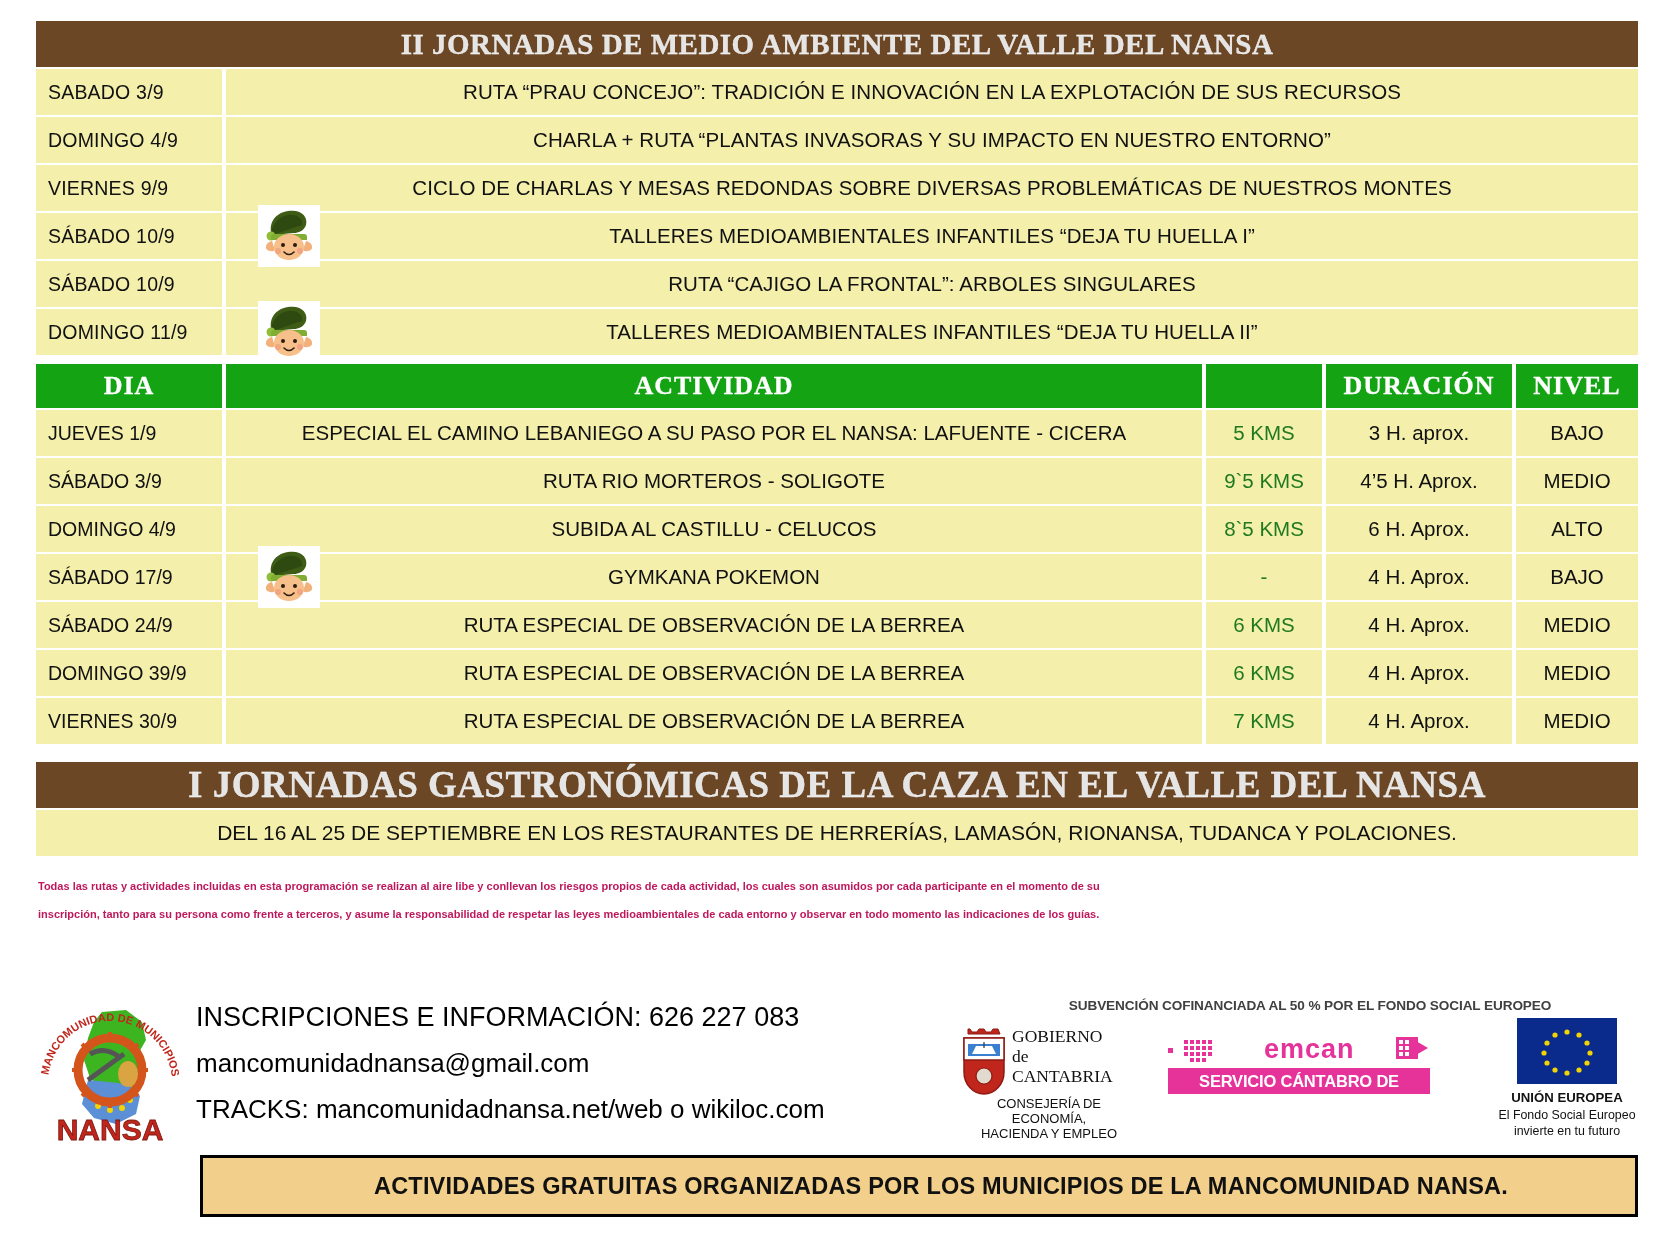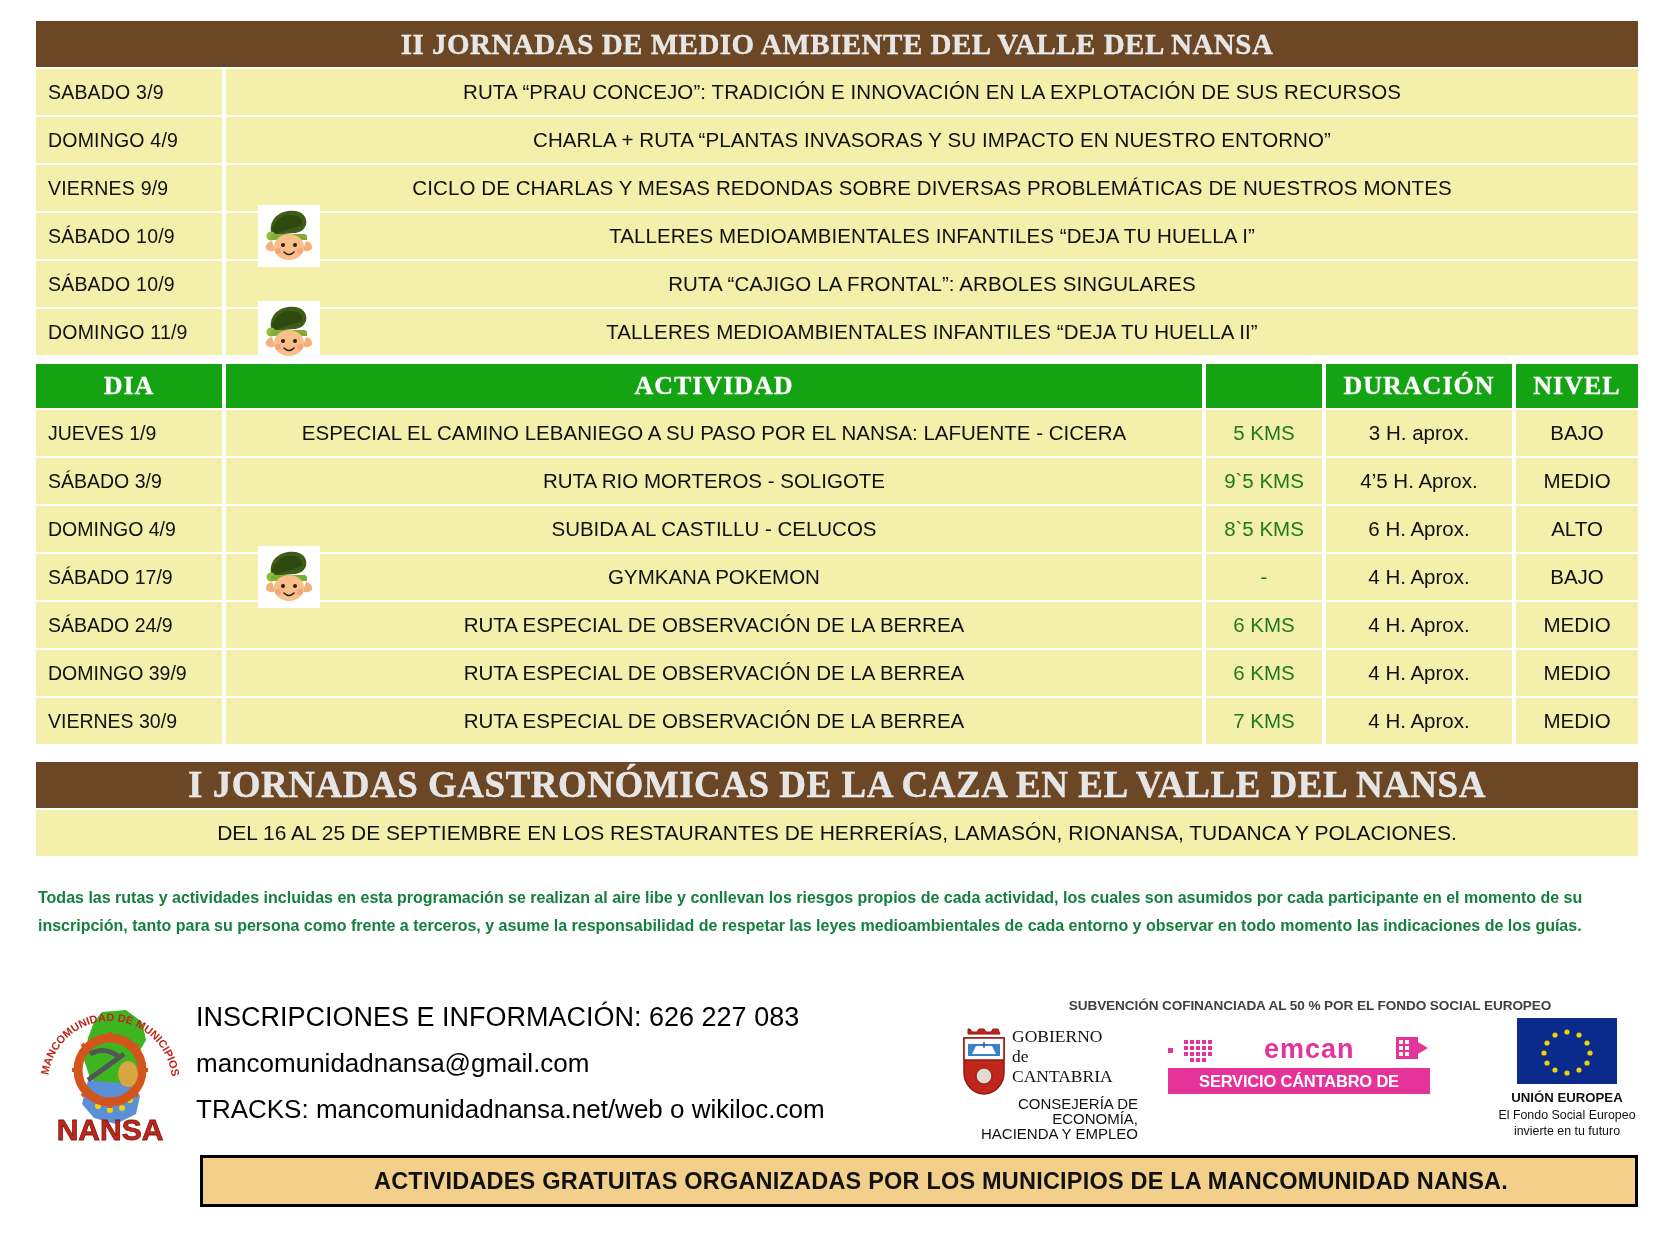--- a/index.html
+++ b/index.html
@@ -157,26 +157,25 @@
     font-size: 21px;
     color: #111;
   }
 
   
   .disclaimer {
     position: absolute;
     left: 38px;
     top: 872px;
     width: 1600px;
-    font-size: 16px;
+    font-size: 11px;
     font-weight: bold;
     line-height: 28px;
-    color: #15803d;
+    color: #be185d;
     text-align: left;
-    margin-top: 12px;
   }
   .disclaimer .l2 { display: block; }
 
   
   .contact {
     position: absolute;
     left: 196px;
     top: 994px;
     width: 760px;
   }
@@ -233,22 +232,22 @@
     font-family: "Liberation Serif", serif;
     font-size: 17.5px;
     line-height: 20px;
     color: #111;
   }
   .gob-sub {
     position: absolute;
     left: 0px;
     top: 72px;
     width: 178px;
-    text-align: right;
-    font-size: 15px;
+    text-align: center;
+    font-size: 13px;
     line-height: 15px;
     color: #111;
   }
   .emcan-logo {
     position: absolute;
     left: 208px;
     top: 42px;
     width: 264px;
     height: 70px;
   }
@@ -307,21 +306,21 @@
     color: #111;
     margin-top: 2px;
   }
 
   
   .footer-banner {
     position: absolute;
     left: 200px;
     top: 1155px;
     width: 1438px;
-    height: 52px;
+    height: 62px;
     background: #f2d08c;
     border: 3px solid #000000;
     box-sizing: border-box;
     display: flex;
     align-items: center;
     justify-content: center;
     font-size: 23.5px;
     font-weight: bold;
     color: #111;
     letter-spacing: 0.2px;

